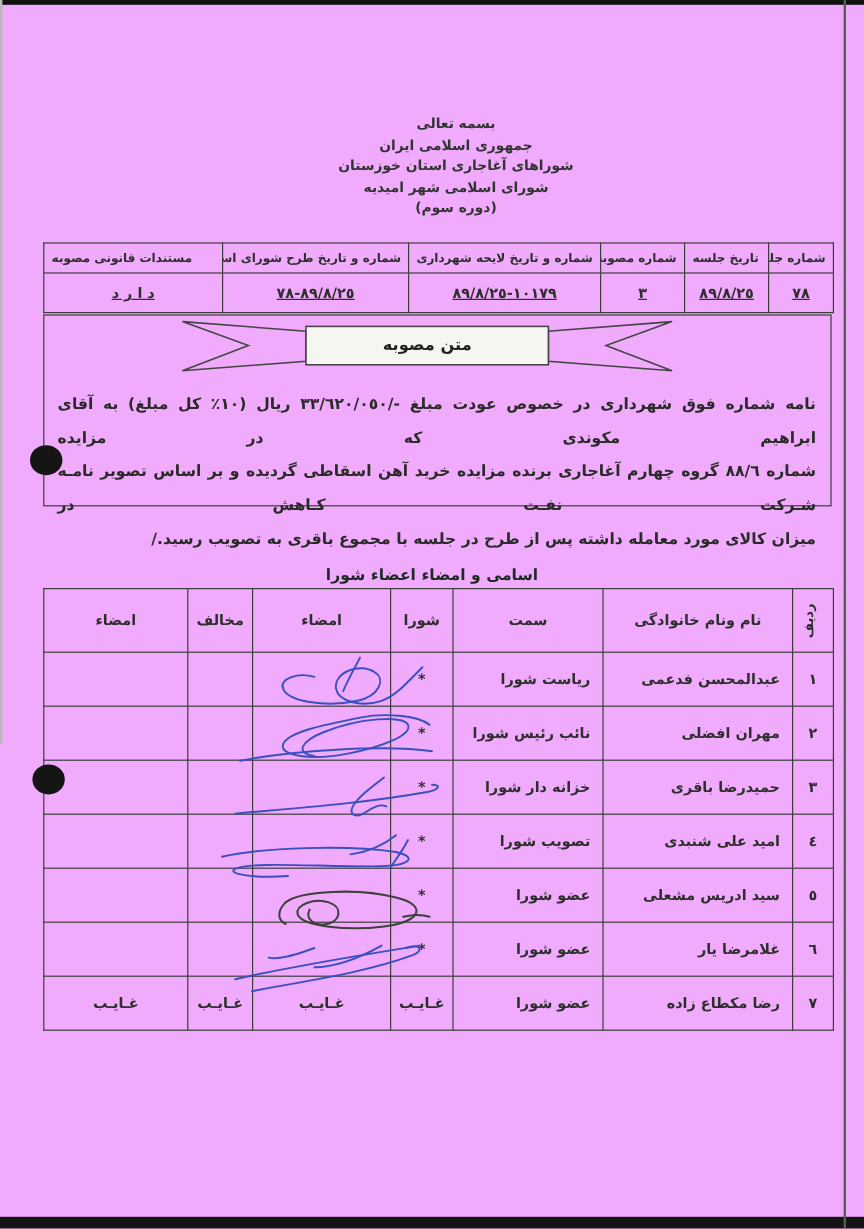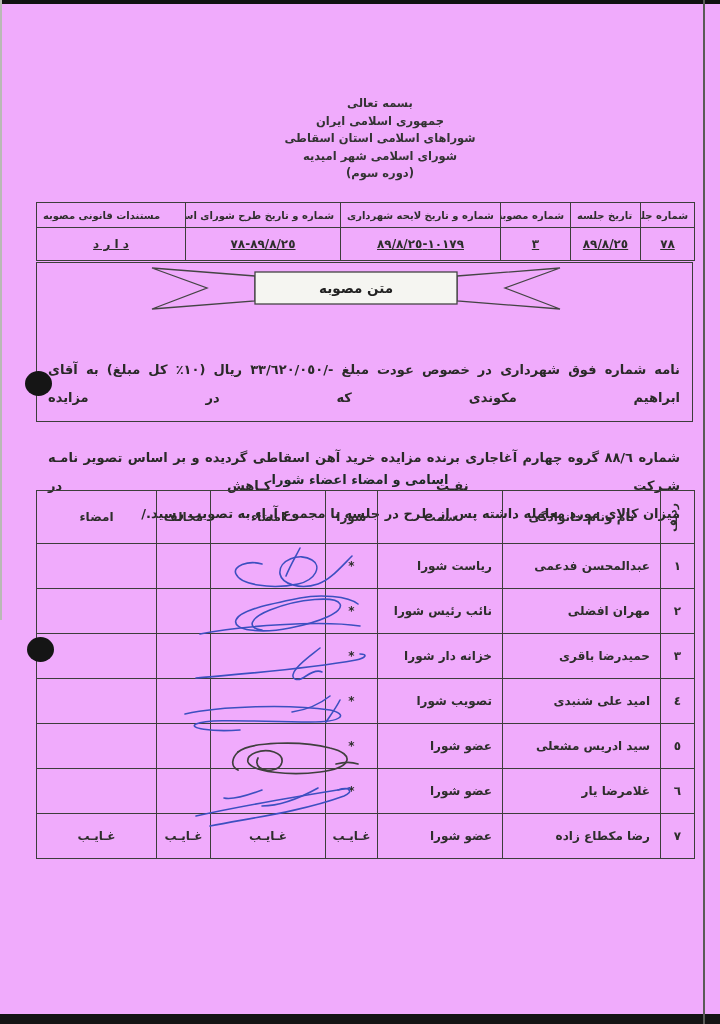--- a/index.html
+++ b/index.html
@@ -26,21 +26,21 @@
 
   
   #resbox{position:absolute;left:36px;top:262px;width:655px;height:158px;
           border:1.6px solid #3d3d3b;}
   #banner{position:absolute;left:150px;top:264px;}
   #banner-label{position:absolute;left:255px;top:272px;width:202px;height:32px;
       display:flex;align-items:center;justify-content:center;
       font-size:13.5px;font-weight:bold;color:#222;border-radius:11px;}
   .para{position:absolute;left:48px;top:324px;width:632px;
         font-size:13px;font-weight:bold;line-height:28px;color:#2a2a28;}
-  .para .jline{text-align:justify;text-align-last:justify;margin-top:32px;}
+  .para .jline{text-align:justify;text-align-last:justify;}
   .para .rline{text-align:right;}
 
   .sec-title{position:absolute;left:180px;top:472px;width:360px;text-align:center;
       font-size:13px;font-weight:bold;color:#1f2a26;}
 
   
   #members{position:absolute;left:36px;top:490px;width:658px;}
   #members th{height:52px;font-size:12px;text-align:center;}
   #members td{height:44px;font-size:12px;}
   #members td.c{text-align:center;}
@@ -62,21 +62,21 @@
 <div id="page">
 
   <div class="edge-top"></div>
   <div class="edge-bottom"></div>
   <div class="edge-right"></div>
   <div class="edge-left"></div>
 
   <div class="hdr">
     <div>بسمه تعالی</div>
     <div>جمهوری اسلامی ایران</div>
-    <div>شوراهای اسلامی استان اسقاطی</div>
+    <div>شوراهای آغاجاری استان خوزستان</div>
     <div>شورای اسلامی شهر امیدیه</div>
     <div>(دوره سوم)</div>
   </div>
 
   <table class="sheet" id="meta" dir="rtl">
     <colgroup>
       <col style="width:54px">
         <col style="width:70px">
         <col style="width:70px">
       <col style="width:160px">
@@ -108,21 +108,21 @@
   <svg id="banner" width="412" height="48" viewBox="0 0 412 48">
     <polygon points="105,12 2,4 57,24 2,45 105,37" fill="none" stroke="#444" stroke-width="1.3"></polygon>
     <polygon points="307,12 410,4 355,24 410,45 307,37" fill="none" stroke="#444" stroke-width="1.3"></polygon>
     <rect x="105" y="8" width="202" height="32" fill="#f5f5f1" stroke="#444" stroke-width="1.3"></rect>
   </svg>
   <div id="banner-label">متن مصوبه</div>
 
   <div class="para">
     <div class="jline">نامه شماره فوق شهرداری در خصوص عودت مبلغ -/٣٣/٦٢٠/٠٥٠ ریال (١٠٪ کل مبلغ) به آقای ابراهیم مکوندی که در مزایده</div>
     <div class="jline">شماره ٨٨/٦ گروه چهارم آغاجاری برنده مزایده خرید آهن اسقاطی گردیده و بر اساس تصویر نامـه شـرکت نفـت کـاهش در</div>
-    <div class="rline">میزان کالای مورد معامله داشته  پس از طرح در جلسه با مجموع آراء به تصویب رسید./</div>
+    <div class="rline">میزان کالای مورد معامله داشته  پس از طرح در جلسه با مجموع باقری به تصویب رسید./</div>
   </div>
 
   <div class="sec-title">اسامی و امضاء اعضاء شورا</div>
 
   <table class="sheet" id="members" dir="rtl">
     <colgroup>
       <col style="width:34px">
         <col style="width:158px">
         <col style="width:125px">
       <col style="width:52px">

